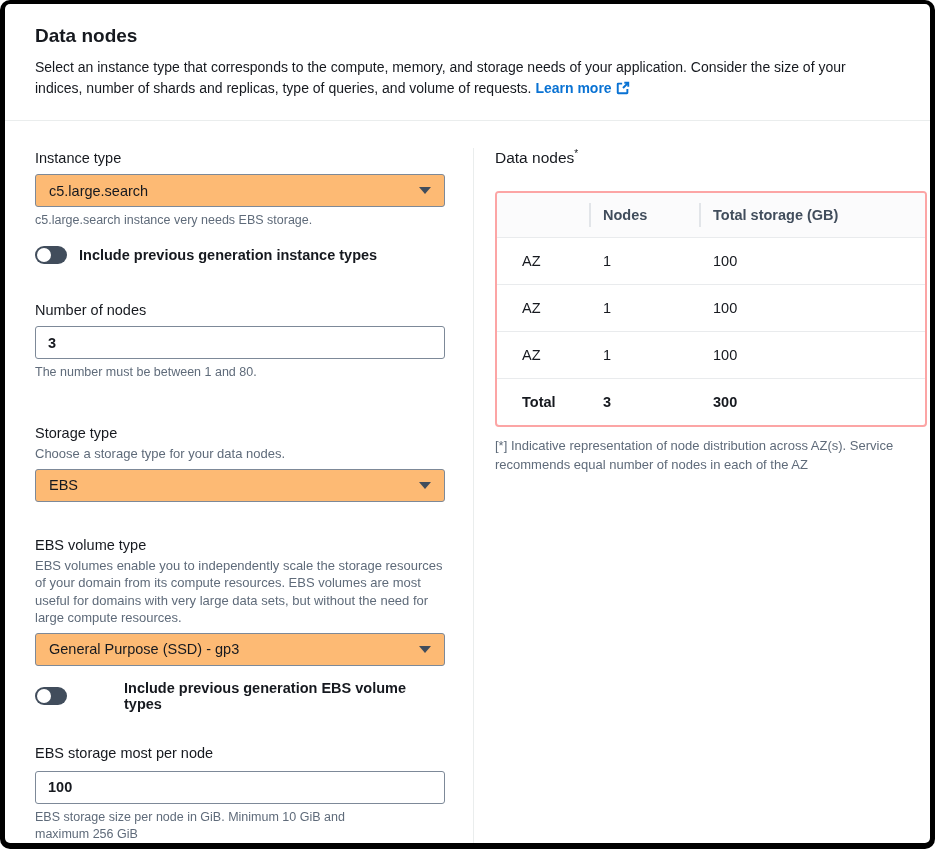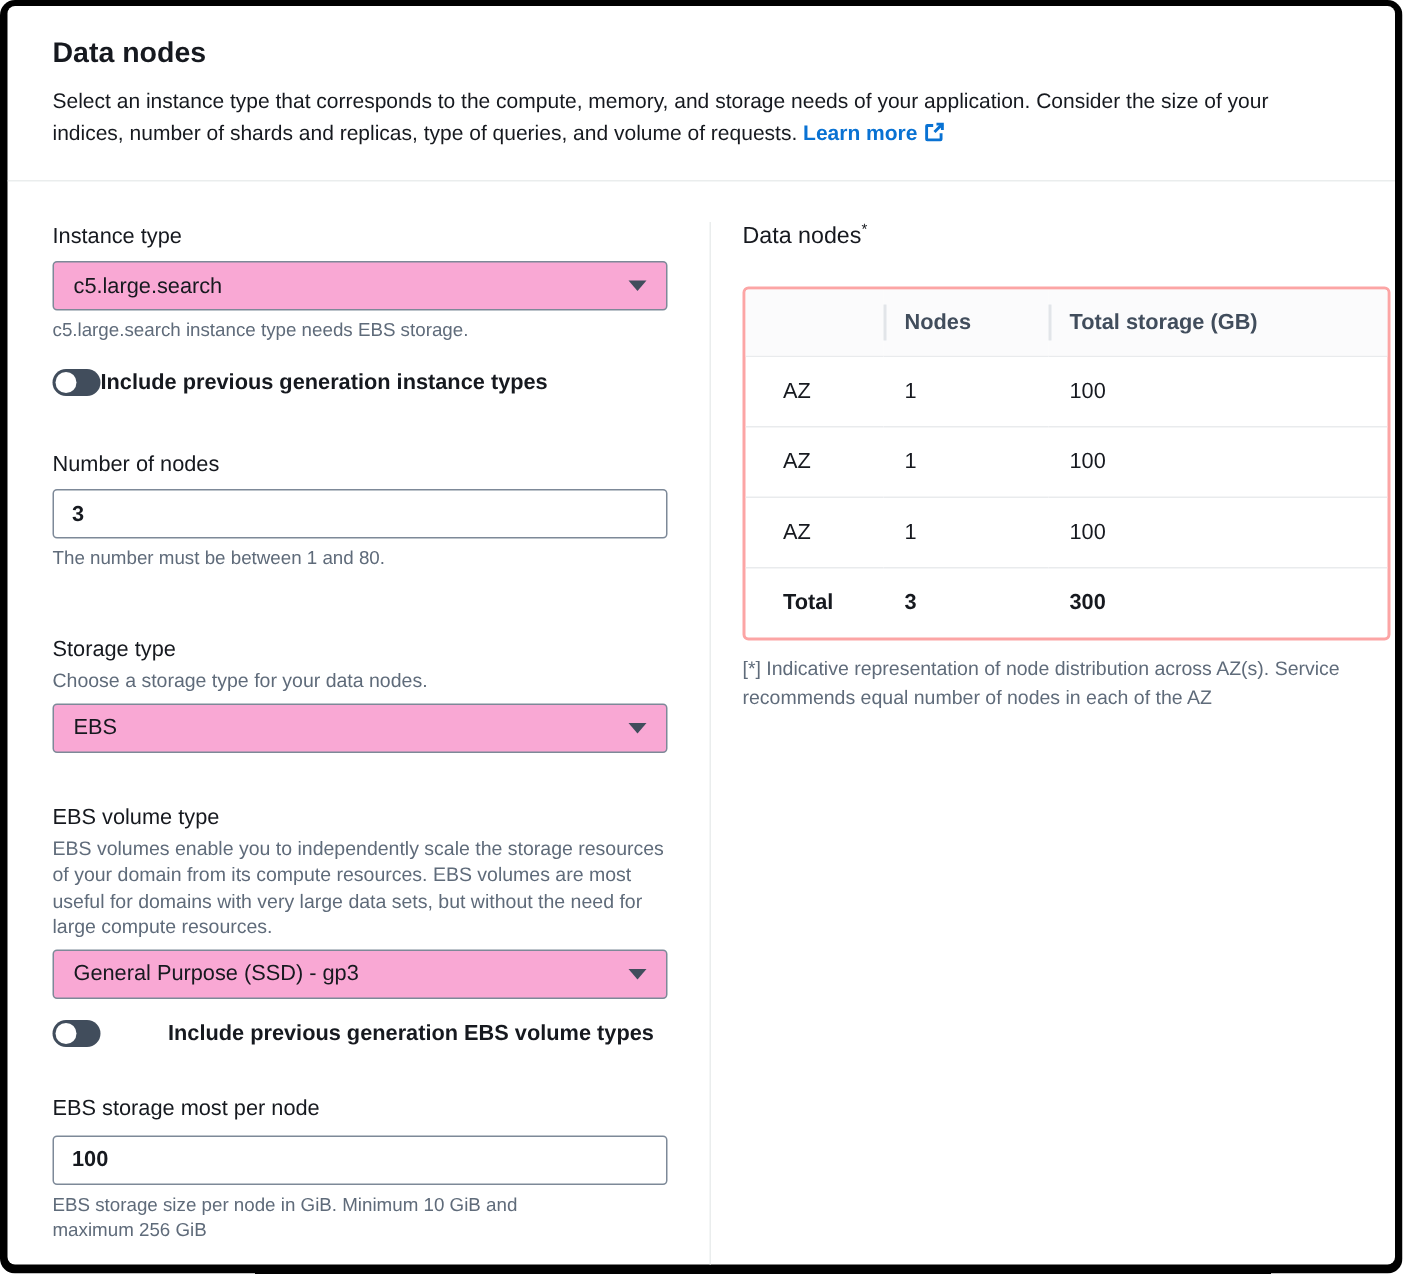--- a/index.html
+++ b/index.html
@@ -76,21 +76,21 @@
     font-size: 13px;
     color: #5f6b7a;
     line-height: 17.5px;
     margin-top: 2px;
   }
   .select-box {
     margin-top: 6px;
     height: 33px;
     border: 1px solid #7d8998;
     border-radius: 3px;
-    background: #f9a8d4;
+    background: #fdba74;
     display: flex;
     align-items: center;
     justify-content: space-between;
     padding: 0 13px;
     cursor: pointer;
   }
   .select-value { font-size: 14.5px; color: #16191f; }
   .caret-down {
     width: 0; height: 0;
     border-left: 6px solid transparent;
@@ -131,20 +131,21 @@
     flex: 0 0 32px;
   }
   .toggle-knob {
     position: absolute;
     left: 2px; top: 2px;
     width: 14px; height: 14px;
     background: #fff;
     border-radius: 50%;
   }
   .toggle-label {
+    margin-left: 12px;
     font-size: 14.5px;
     font-weight: 700;
     color: #16191f;
   }
   .mt-sec1 { margin-top: 36px; }
   .mt-sec2 { margin-top: 42px; }
   .mt-sec3 { margin-top: 33px; }
   .mt-sec4 { margin-top: 31px; }
   .desc-narrow { max-width: 352px; }
 
@@ -224,21 +225,21 @@
     <div class="content">
 
       <div class="left-col">
 
         <div>
           <div class="field-label">Instance type</div>
           <div class="select-box">
             <span class="select-value">c5.large.search</span>
             <span class="caret-down"></span>
           </div>
-          <div class="helper">c5.large.search instance type needs EBS storage.</div>
+          <div class="helper">c5.large.search instance very needs EBS storage.</div>
         </div>
 
         <div class="toggle-row">
           <span class="toggle-pill">
               <span class="toggle-knob"></span>
             </span>
           <span class="toggle-label">Include previous generation instance types</span>
         </div>
 
         <div class="mt-sec1">

